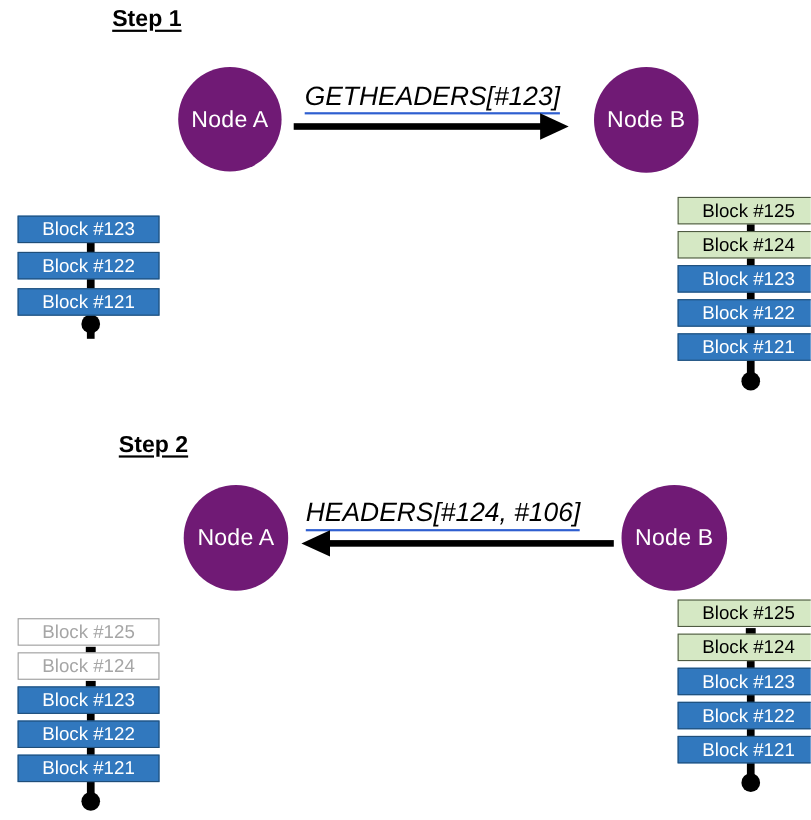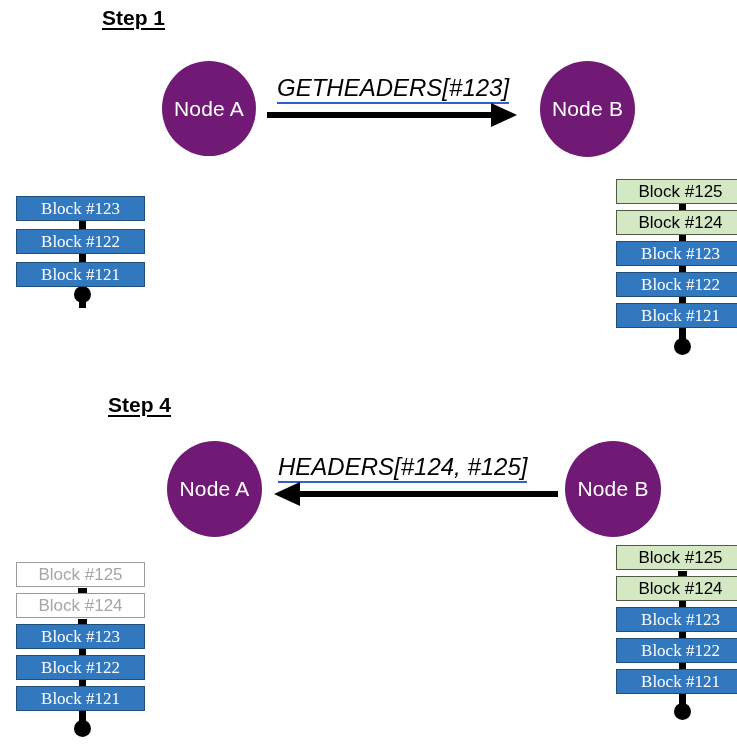--- a/index.html
+++ b/index.html
@@ -130,21 +130,20 @@
     align-items: center;
     justify-content: center;
     font-size: 17px;
     line-height: 1;
     z-index: 3;
   }
   .block.solid {
     background: #3178BE;
     border: 1px solid #1F4E79;
     color: #ffffff;
-    font-family: Liberation Serif, serif;
   }
   .block.green {
     background: #D5E8C4;
     border: 1px solid #4F5B43;
     color: #000000;
   }
   .block.ghost {
     background: #ffffff;
     border: 1px solid #9C9C9C;
     color: #A6A6A6;
@@ -188,32 +187,32 @@
   <div class="chain" id="s1-right-chain">
     <div class="chain-spine" style="top:12px;height:156px;"></div>
     <div class="chain-dot" style="top:159px;"></div>
     <div class="block green" style="top:0px;">Block #125</div>
     <div class="block green" style="top:31px;">Block #124</div>
     <div class="block solid" style="top:62px;">Block #123</div>
     <div class="block solid" style="top:93px;">Block #122</div>
     <div class="block solid" style="top:124px;">Block #121</div>
   </div>
 
-  <div class="step-title" id="step2-title">Step 4</div>
+  <div class="step-title" id="step2-title">Step 2</div>
 
   <div class="node" id="s2-node-a">
     <span>Node A</span>
   </div>
 
   <div class="node" id="s2-node-b">
     <span>Node B</span>
   </div>
 
   <div class="msg-label" id="s2-msg-label">
-    <span class="u-blue">HEADERS[#124, #125]</span>
+    <span class="u-blue">HEADERS[#124, #106]</span>
   </div>
   <div class="arrow-line" id="s2-arrow-line"></div>
   <div class="arrow-head" id="s2-arrow-head"></div>
 
   <div class="chain" id="s2-left-chain">
     <div class="chain-link" style="top:26px;"></div>
     <div class="chain-link" style="top:57px;"></div>
     <div class="chain-spine" style="top:70px;height:98px;"></div>
     <div class="chain-dot" style="top:158px;"></div>
     <div class="block ghost" style="top:0px;">Block #125</div>

